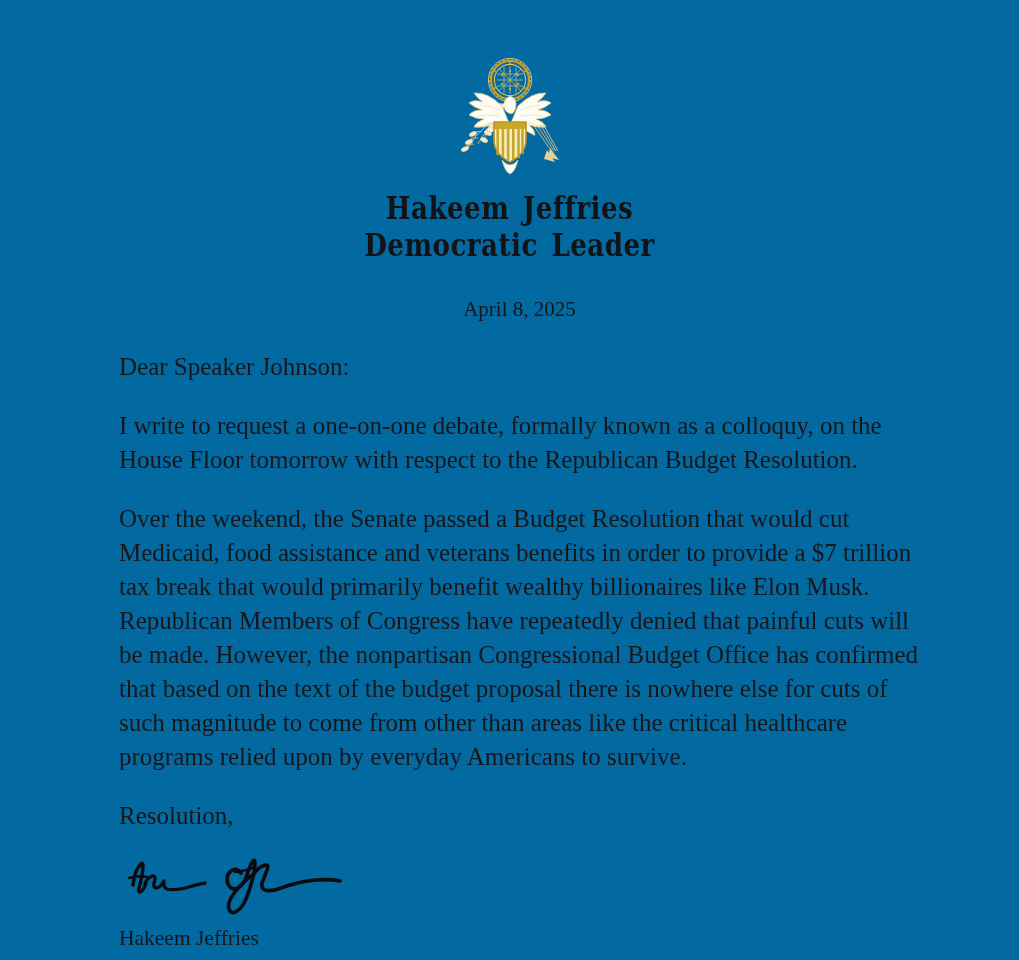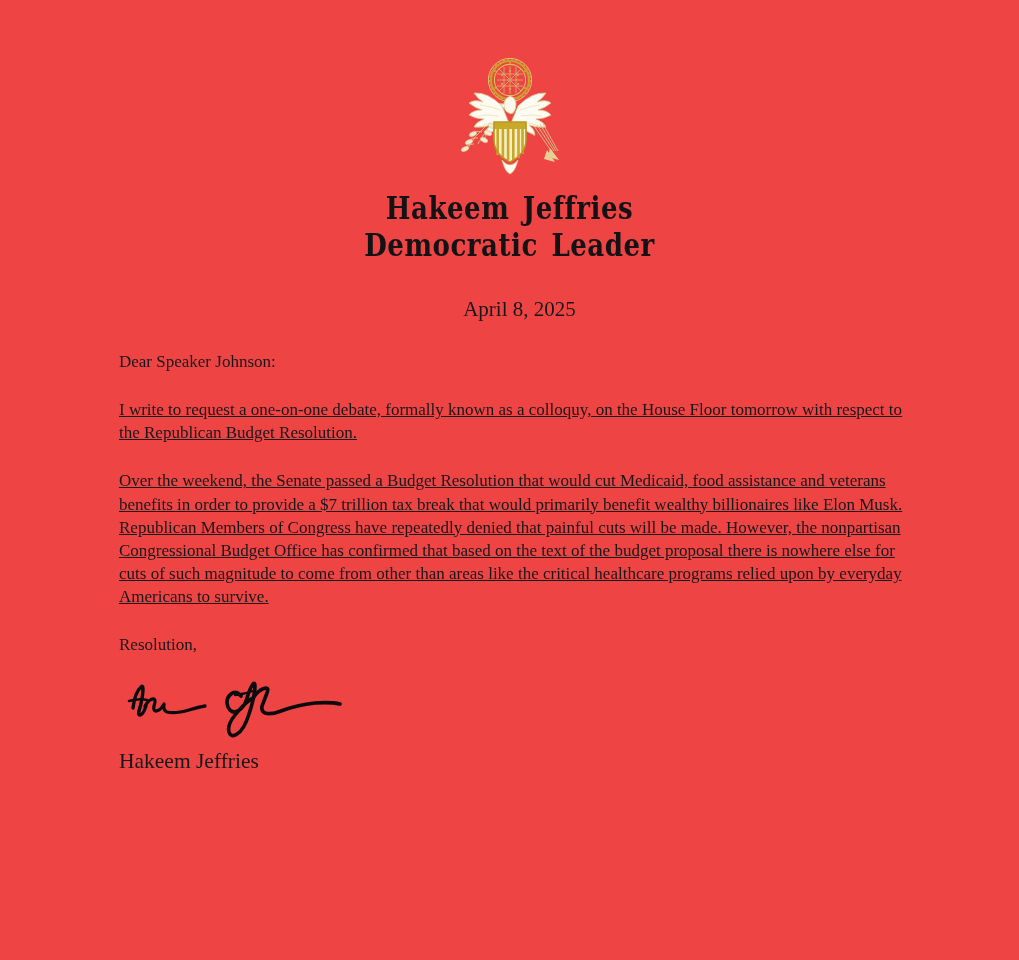--- a/index.html
+++ b/index.html
@@ -14,21 +14,21 @@
     position: relative;
     overflow: hidden;
     font-family: "Liberation Serif", "DejaVu Serif", serif;
     color: #17171a;
     -webkit-font-smoothing: antialiased;
   }
 
   .page {
     position: absolute;
     inset: 0;
-    background: #ef4444;
+    background: #0369a1;
     padding: 0;
   }
 
   
   .letterhead {
     text-align: center;
     padding-top: 52px;
   }
 
   .seal {
@@ -70,32 +70,31 @@
     font-size: 21px;
     margin-top: 34px;
     padding-left: 20px;
   }
 
   
   .body-block {
     margin-left: 119px;
     margin-right: 100px;
     margin-top: 28px;
-    font-size: 17px;
+    font-size: 25px;
     line-height: 1.36;
     text-align: left;
   }
 
   .salutation {
     margin: 0 0 25px 0;
   }
 
   .para {
     margin: 0 0 25px 0;
-    text-decoration: underline;
   }
 
   .closing {
     margin: 0;
   }
 
   
   .signature-wrap {
     margin-left: 119px;
     margin-top: 12px;

